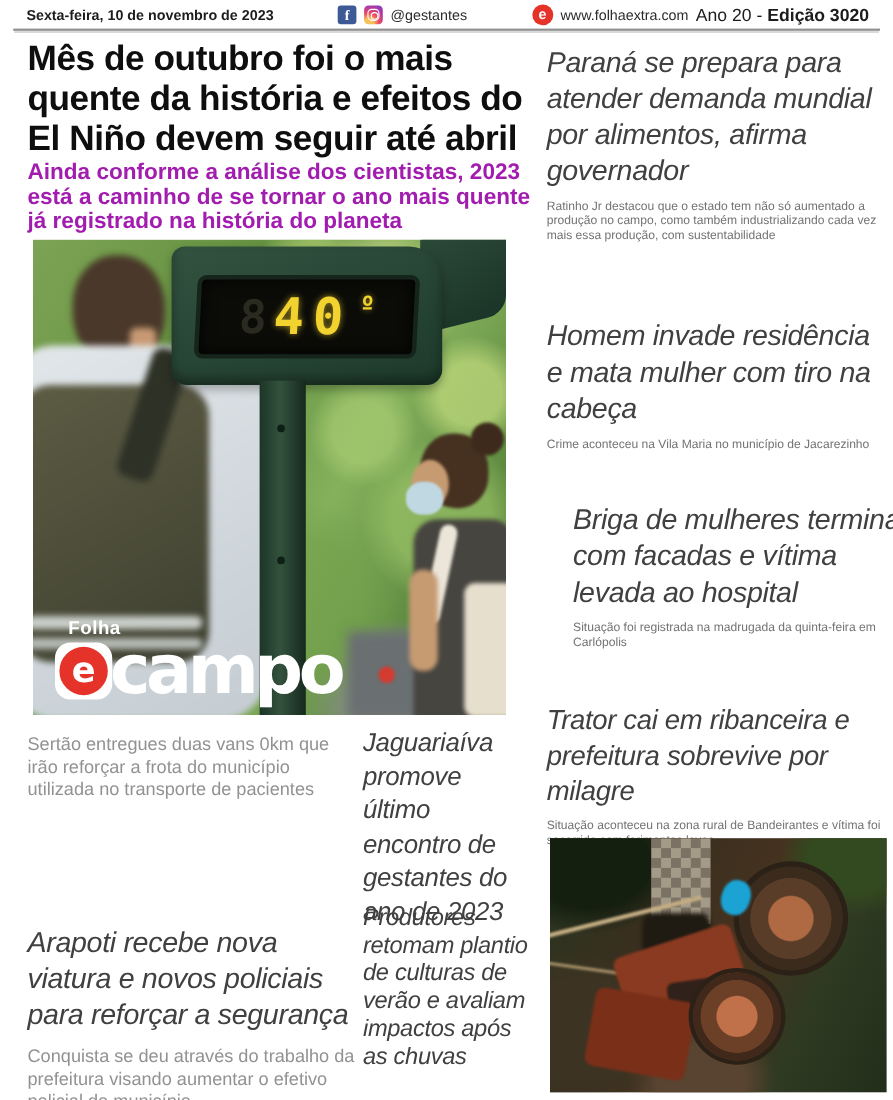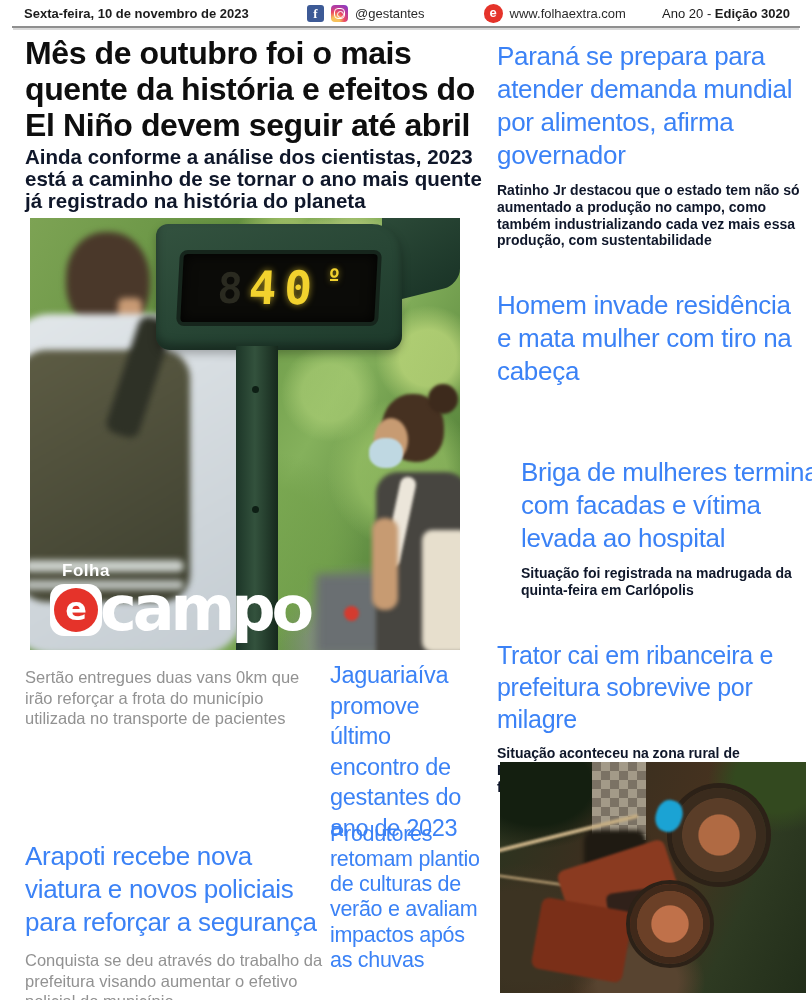--- a/index.html
+++ b/index.html
@@ -31,31 +31,31 @@
   .ig-icon::after {
     content:""; position:absolute; left:6px; top:6px; width:5px; height:5px;
     border:1.3px solid #fff; border-radius:50%;
   }
   .mh-handle, .mh-url { font-size:13px; color:#2b2b2b; }
   .e-bubble {
     width:19px; height:19px; background:#e5332a; border-radius:50% 50% 50% 48%;
     color:#fff; font-weight:bold; font-size:13px; line-height:18px; text-align:center;
     margin-left:52px;
   }
-  .mh-edition { position:absolute; right:10px; top:6px; font-size:13px; color:#1c1c1c; }
+  .mh-edition { position:absolute; right:10px; top:6px; font-size:16px; color:#1c1c1c; }
   .mh-edition .bold { font-weight:bold; }
 
   
   .lead-headline {
     position:absolute; left:25px; top:36px; width:470px;
     font-size:32px; line-height:1.12; font-weight:bold; color:#0e0e0e; letter-spacing:-0.4px;
   }
   .lead-deck {
     position:absolute; left:25px; top:146px; width:470px;
-    font-size:20.5px; line-height:1.07; font-weight:bold; color:#0f172a;
+    font-size:20.5px; line-height:1.07; font-weight:bold; color:#a21caf;
   }
 
   
   .photo {
     position:absolute; left:30px; top:218px; width:430px; height:432px; overflow:hidden;
     background:
       radial-gradient(90px 90px at 320px 55px, rgba(215,228,147,.85) 0 45%, transparent 75%),
       radial-gradient(70px 70px at 398px 140px, rgba(196,221,127,.7) 0 40%, transparent 75%),
       radial-gradient(80px 80px at 255px 35px, rgba(182,209,118,.65) 0 40%, transparent 70%),
       radial-gradient(100px 100px at 372px 255px, rgba(156,196,104,.65) 0 45%, transparent 75%),
@@ -131,24 +131,24 @@
     font-family:"DejaVu Sans", sans-serif;
   }
   .logo-xtra {
     font-family:"DejaVu Sans", sans-serif; font-weight:bold; font-size:62px;
     color:#fff; letter-spacing:-4px; margin-left:-2px; line-height:.85;
   }
 
   
   .story { position:absolute; }
   .story .hl {
-    font-weight:normal; color:#3b82f6;
+    font-style:italic; font-weight:normal; color:#404040;
     font-size:26px; line-height:1.27; letter-spacing:-0.3px;
   }
-  .story .deck-b { margin-top:10px; font-size:14px; line-height:1.2; font-weight:bold; color:#0f172a; }
+  .story .deck-b { margin-top:10px; font-size:11px; line-height:1.2; font-weight:normal; color:#737373; }
   .story .deck-l { margin-top:11px; font-size:16.5px; line-height:1.25; color:#929292; }
 
   .rc { left:497px; width:310px; }
   .rs1 { top:40px; }  .rs2 { top:289px; } .rs3 { top:456px;margin-left:24px; } .rs4 { top:640px; }
   .rs4 .hl { font-size:25px; }
 
   .lc { left:25px; width:300px; }
   .ls1 { top:656px; } .ls2 { top:840px; }
 
   .cc { left:330px; width:152px; }
@@ -247,20 +247,21 @@
       </div>
     </div>
   </div>
 
   <div class="story rc rs1">
     <div class="hl">Paraná se prepara para atender demanda mundial por alimentos, afirma governador</div>
     <div class="deck-b">Ratinho Jr destacou que o estado tem não só aumentado a produção no campo, como também industrializando cada vez mais essa produção, com sustentabilidade</div>
   </div>
   <div class="story rc rs2">
     <div class="hl">Homem invade residência e mata mulher com tiro na cabeça</div>
+    <div class="deck-b">Crime aconteceu na Vila Maria no município de Jacarezinho</div>
   </div>
   <div class="story rc rs3">
     <div class="hl">Briga de mulheres termina com facadas e vítima levada ao hospital</div>
     <div class="deck-b">Situação foi registrada na madrugada da quinta-feira em Carlópolis</div>
   </div>
   <div class="story rc rs4">
     <div class="hl">Trator cai em ribanceira e prefeitura sobrevive por milagre</div>
     <div class="deck-b">Situação aconteceu na zona rural de Bandeirantes e vítima foi socorrida com ferimentos leves</div>
   </div>
 

